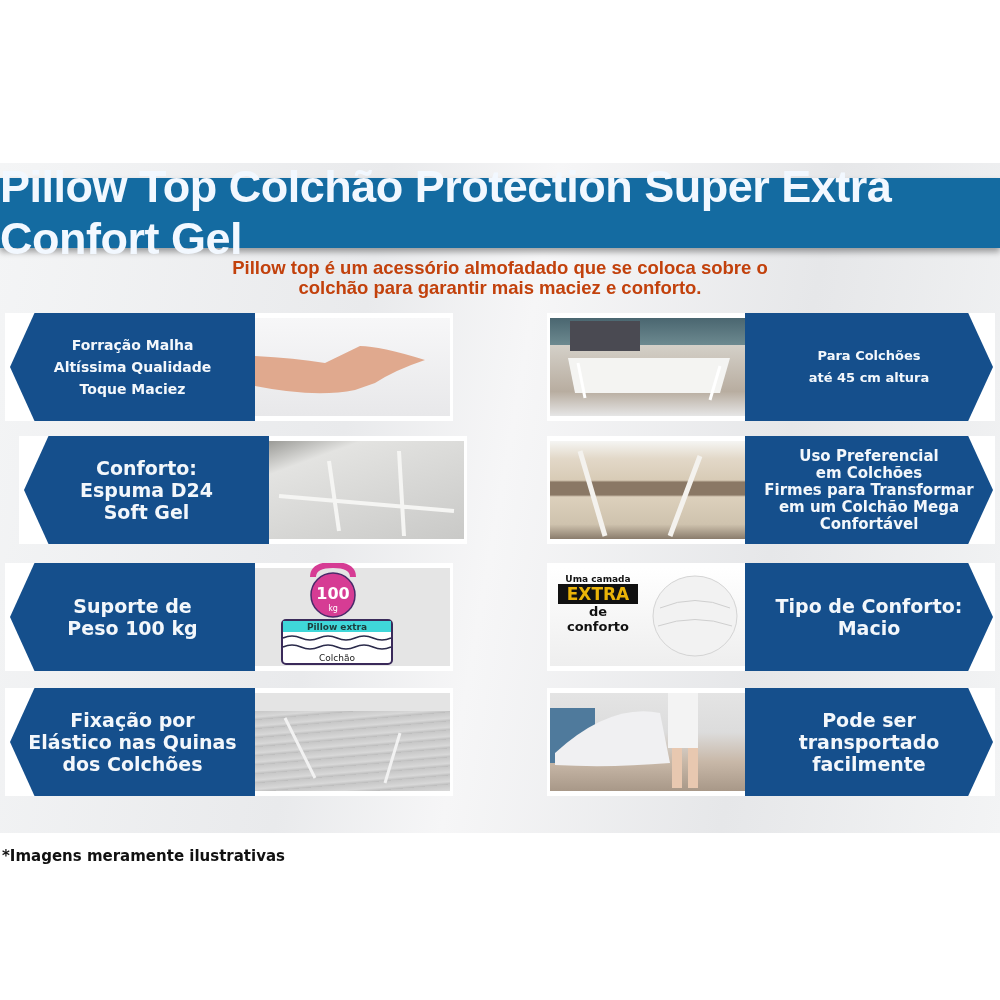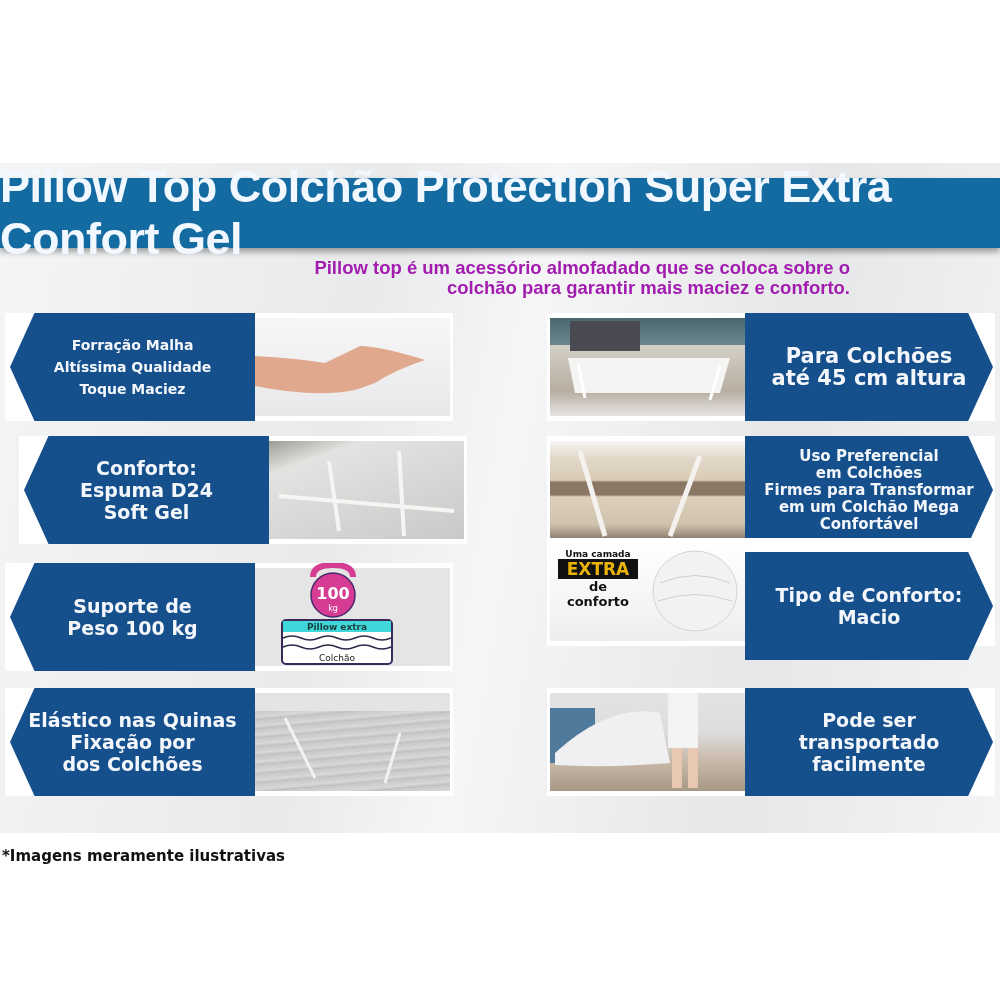--- a/index.html
+++ b/index.html
@@ -1,20 +1,20 @@
 <!DOCTYPE html>
 <html><head>
 <meta charset="utf-8">
 <style>
   html,body{margin:0;padding:0;}
   body{width:1000px;height:1000px;position:relative;overflow:hidden;background:#ffffff;font-family:"DejaVu Sans",sans-serif;}
   .bgpanel{position:absolute;left:0;top:163px;width:1000px;height:670px;background:linear-gradient(100deg,#f4f5f6 0%,#e9eaec 35%,#f6f6f7 50%,#e6e7e9 75%,#f3f4f5 100%);}
   .titlebar{position:absolute;left:0;top:178px;width:1000px;height:70px;background:#146ba1;box-shadow:0 4px 6px rgba(0,0,0,.35);display:flex;align-items:center;justify-content:center;}
   .titlebar span{color:#f2f8ff;font-family:"Liberation Sans",sans-serif;font-weight:bold;font-size:45px;letter-spacing:-0.5px;}
-  .subtitle{position:absolute;left:150px;top:258px;width:700px;text-align:right;font-family:"Liberation Sans",sans-serif;font-weight:bold;font-size:18.5px;line-height:20px;color:#a21caf;}
+  .subtitle{position:absolute;left:150px;top:258px;width:700px;text-align:center;font-family:"Liberation Sans",sans-serif;font-weight:bold;font-size:18.5px;line-height:20px;color:#c2410c;}
   .card{position:absolute;height:108px;background:#ffffff;}
   .arrow{position:absolute;top:0;height:100%;background:#154f8c;display:flex;align-items:center;justify-content:center;text-align:center;color:#f3f7fb;font-family:"DejaVu Sans",sans-serif;font-weight:bold;}
   .arrow.left{clip-path:polygon(10% 0,100% 0,100% 100%,10% 100%,0 50%);}
   .arrow.right{clip-path:polygon(0 0,90% 0,100% 50%,90% 100%,0 100%);}
   .photo{position:absolute;top:5px;height:98px;}
   .footnote{position:absolute;left:2px;top:810px;font-family:"DejaVu Sans",sans-serif;font-weight:bold;font-size:15px;color:#111;margin-top:37px;}
 </style>
 </head>
 <body>
 
@@ -78,42 +78,42 @@
       <path d="M28 75 q9 -4 18 0 t18 0 t18 0 t18 0 t18 0 t18 0" stroke="#2a2a4a" stroke-width="1.5" fill="none"></path>
       <path d="M28 84 q9 -4 18 0 t18 0 t18 0 t18 0 t18 0 t18 0" stroke="#2a2a4a" stroke-width="1.5" fill="none"></path>
       <text x="82" y="98" text-anchor="middle" font-family="DejaVu Sans" font-size="9" fill="#222">Colchão</text>
     </svg>
   </div>
 </div>
 
 <div class="card" style="left:5px;top:688px;width:448px;">
   <div class="arrow left" style="left:5px;width:245px;font-size:19px;line-height:22px;">
     <div>
+        <div>Fixação por</div>
         <div>Elástico nas Quinas</div>
-        <div>Fixação por</div>
         <div>dos Colchões</div>
       </div>
   </div>
   <div class="photo" style="left:250px;width:195px;background:repeating-linear-gradient(175deg,#c7c7c7 0px,#d8d8d8 6px,#bdbdbd 9px);">
     <svg width="195" height="98">
         <path d="M30 25 L60 85 M145 40 L130 90" stroke="#f2f2f2" stroke-width="3" fill="none"></path>
         <rect x="0" y="0" width="195" height="18" fill="#e4e4e4"></rect>
       </svg>
   </div>
 </div>
 
 <div class="card" style="left:547px;top:313px;width:448px;">
   <div class="photo" style="left:3px;width:195px;background:linear-gradient(180deg,#4a6670 0%,#6d8a90 28%,#d4d0c8 28%,#b8ada0 75%,#e6e6e6 100%);">
     <svg width="195" height="98">
         <rect x="20" y="3" width="70" height="30" fill="#4a4a52"></rect>
         <path d="M18 40 L180 40 L170 75 L25 75 Z" fill="#f4f4f2"></path>
         <path d="M28 45 L35 80 M170 48 L160 82" stroke="#fff" stroke-width="3"></path>
       </svg>
   </div>
-  <div class="arrow right" style="left:198px;width:248px;font-size:21px;line-height:22px;">
+  <div class="arrow right" style="left:198px;width:248px;font-size:13px;line-height:22px;">
     <div>
         <div>Para Colchões</div>
         <div>até 45 cm altura</div>
       </div>
   </div>
 </div>
 
 <div class="card" style="left:547px;top:436px;width:448px;">
   <div class="photo" style="left:3px;width:195px;background:linear-gradient(180deg,#f5f5f3 0%,#e2d8c8 18%,#d8cbb6 40%,#8a7865 42%,#8a7865 55%,#dcd0bc 57%,#cfc3ae 85%,#8a7c6c 100%);">
     <svg width="195" height="98">
@@ -124,33 +124,33 @@
     <div>
         <div>Uso Preferencial</div>
         <div>em Colchões</div>
         <div>Firmes para Transformar</div>
         <div>em um Colchão Mega</div>
         <div>Confortável</div>
       </div>
   </div>
 </div>
 
-<div class="card" style="left:547px;top:538px;width:448px;text-decoration:underline;">
+<div class="card" style="left:547px;top:563px;width:448px;text-decoration:underline;">
   <div class="photo" style="left:3px;width:195px;background:linear-gradient(180deg,#ffffff,#eeeeee);">
     <div style="position:absolute;left:8px;top:6px;width:80px;text-align:center;font-family:'DejaVu Sans',sans-serif;font-weight:bold;color:#111;">
       <div style="font-size:9px;">Uma camada</div>
       <div style="background:#111;color:#eab308;font-size:17px;line-height:20px;">EXTRA</div>
       <div style="font-size:13px;">de conforto</div>
     </div>
     <svg width="195" height="98">
         <ellipse cx="145" cy="48" rx="42" ry="40" fill="#f2f2f2" stroke="#d4d4d4"></ellipse>
         <path d="M110 40 Q145 25 180 40 M108 58 Q145 45 182 58" stroke="#cfcfcf" fill="none"></path>
       </svg>
   </div>
-  <div class="arrow right" style="left:198px;width:248px;font-size:19px;line-height:22px;margin-top:14px;">
+  <div class="arrow right" style="left:198px;width:248px;font-size:19px;line-height:22px;">
     <div>
         <div>Tipo de Conforto:</div>
         <div>Macio</div>
       </div>
   </div>
 </div>
 
 <div class="card" style="left:547px;top:688px;width:448px;">
   <div class="photo" style="left:3px;width:195px;background:linear-gradient(180deg,#e4e4e4 0%,#dcdcdc 40%,#c8b8a8 70%,#a89888 100%);">
     <svg width="195" height="98">

